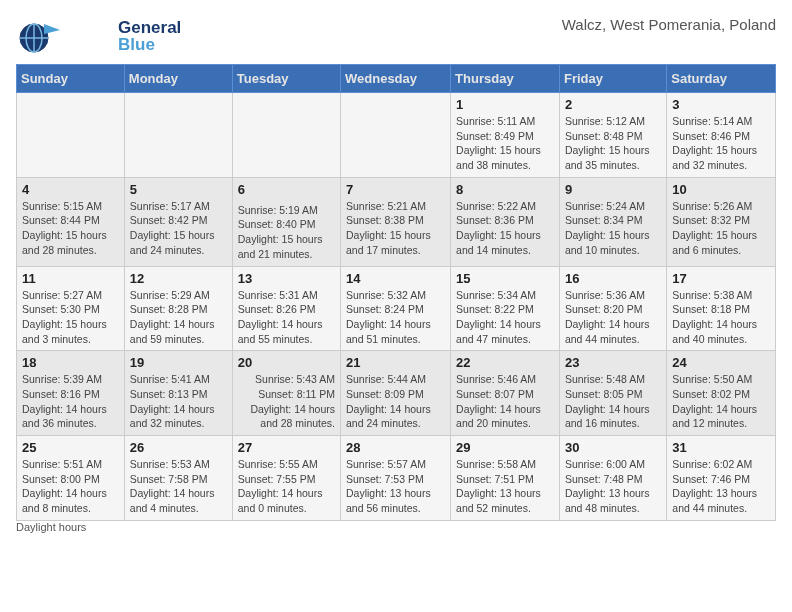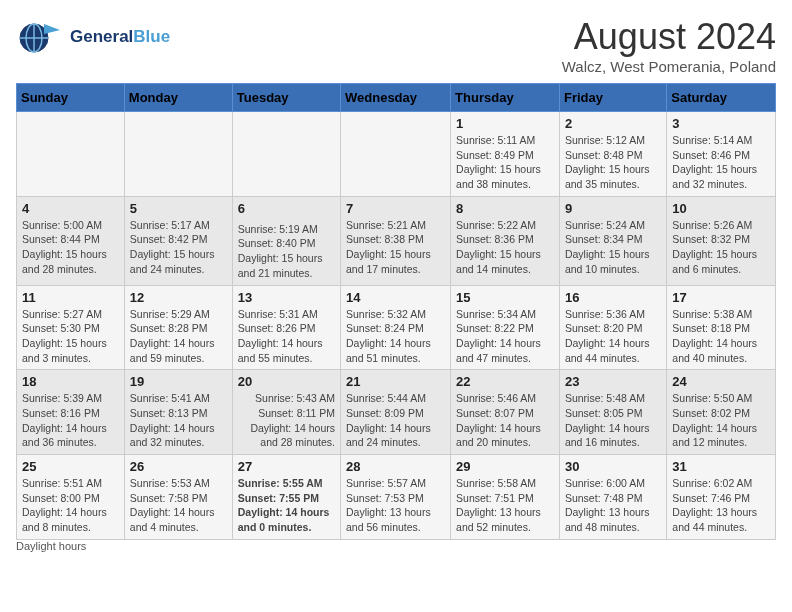--- a/index.html
+++ b/index.html
@@ -29,21 +29,21 @@
       color: #555;
     }
     table {
       width: 100%;
       border-collapse: collapse;
     }
     thead tr {
       background-color: #3a6eb5;
     }
     thead th {
-      color: #000000;
+      color: #e5e5e5;
       font-size: 13px;
       font-weight: bold;
       padding: 6px 4px;
       text-align: left;
       border: 1px solid #5a8ed5;
     }
     tbody tr {
       vertical-align: top;
     }
     tbody td {
@@ -79,22 +79,23 @@
       display: flex;
       align-items: center;
       gap: 4px;
     }
     .logo-svg {
       width: 50px;
       height: 40px;
     }
     .logo-label {
       display: flex;
-      flex-direction: row;
+      flex-direction: column;
       line-height: 1;
+      margin-left: 48px;
     }
     .logo-general {
       font-size: 17px;
       font-weight: bold;
       color: #1a3a6e;
     }
     .logo-blue {
       font-size: 17px;
       font-weight: bold;
       color: #4a9fd4;
@@ -117,21 +118,20 @@
       <line x1="18" y1="8" x2="18" y2="36" stroke="#7ab8e0" stroke-width="1.5"></line>
 
       <polygon points="28,8 44,14 28,18" fill="#4a9fd4"></polygon>
     </svg>
     <div class="logo-label">
       <span class="logo-general">General</span>
       <span class="logo-blue">Blue</span>
     </div>
   </div>
   <div class="title-block">
-    <div class="month-title">August 2024</div>
     <div class="location-title">Walcz, West Pomerania, Poland</div>
   </div>
 </div>
 
 <table>
   <thead>
     <tr>
     <th>Sunday</th>
         <th>Monday</th>
         <th>Tuesday</th>
@@ -165,21 +165,21 @@
           <span class="day-num">3</span>
           <div class="cell-content" style="white-space: pre-line;">Sunrise: 5:14 AM
 Sunset: 8:46 PM
 Daylight: 15 hours
 and 32 minutes.</div>
         </td>
       </tr>
       <tr>
         <td>
           <span class="day-num">4</span>
-          <div class="cell-content" style="white-space: pre-line;">Sunrise: 5:00 AM
+          <div class="cell-content" style="white-space: pre-line;">Sunrise: 5:15 AM
 Sunset: 8:44 PM
 Daylight: 15 hours
 and 28 minutes.</div>
         </td>
         <td>
           <span class="day-num">5</span>
           <div class="cell-content" style="white-space: pre-line;">Sunrise: 5:17 AM
 Sunset: 8:42 PM
 Daylight: 15 hours
 and 24 minutes.</div>
@@ -332,21 +332,21 @@
         </td>
         <td>
           <span class="day-num">26</span>
           <div class="cell-content" style="white-space: pre-line;">Sunrise: 5:53 AM
 Sunset: 7:58 PM
 Daylight: 14 hours
 and 4 minutes.</div>
         </td>
         <td>
           <span class="day-num">27</span>
-          <div class="cell-content" style="white-space: pre-line; font-weight: bold;">Sunrise: 5:55 AM
+          <div class="cell-content" style="white-space: pre-line;">Sunrise: 5:55 AM
 Sunset: 7:55 PM
 Daylight: 14 hours
 and 0 minutes.</div>
         </td>
         <td>
           <span class="day-num">28</span>
           <div class="cell-content" style="white-space: pre-line;">Sunrise: 5:57 AM
 Sunset: 7:53 PM
 Daylight: 13 hours
 and 56 minutes.</div>

